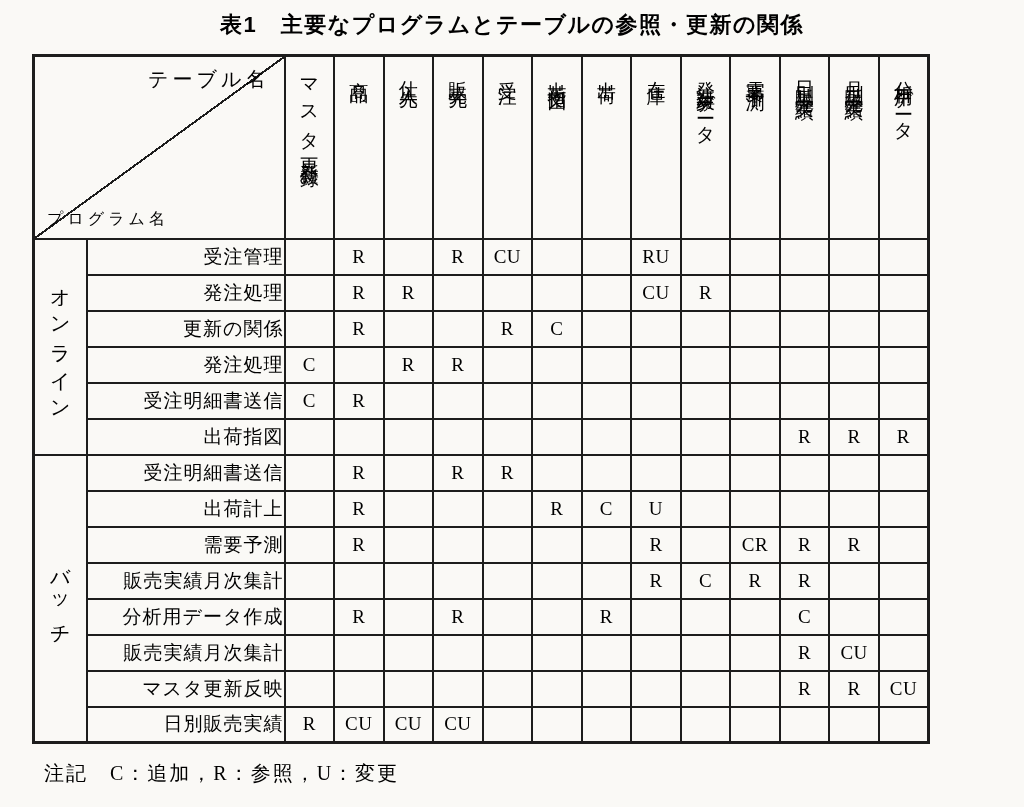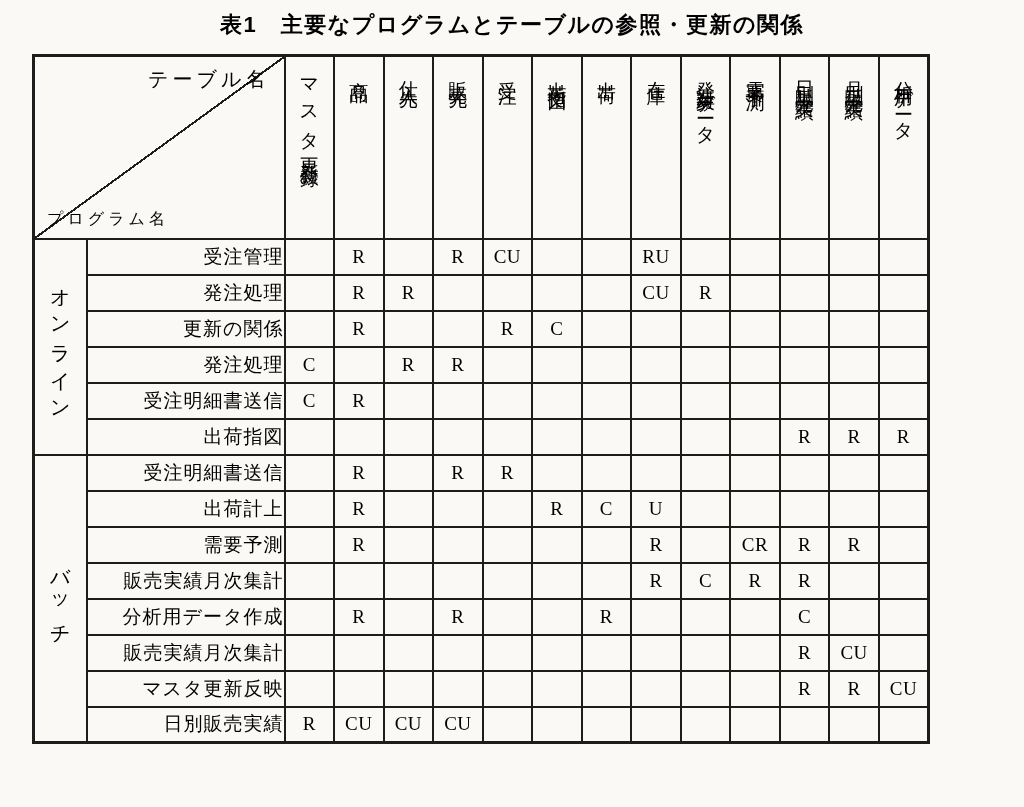--- a/index.html
+++ b/index.html
@@ -369,14 +369,15 @@
           <td class="cell"></td>
           <td class="cell"></td>
           <td class="cell"></td>
           <td class="cell"></td>
           <td class="cell"></td>
           <td class="cell"></td>
         </tr>
       </tbody>
   </table>
 
+  <div class="footnote">注記　C：追加，R：参照，U：変更</div>
 
 </div>
 
 </body></html>

